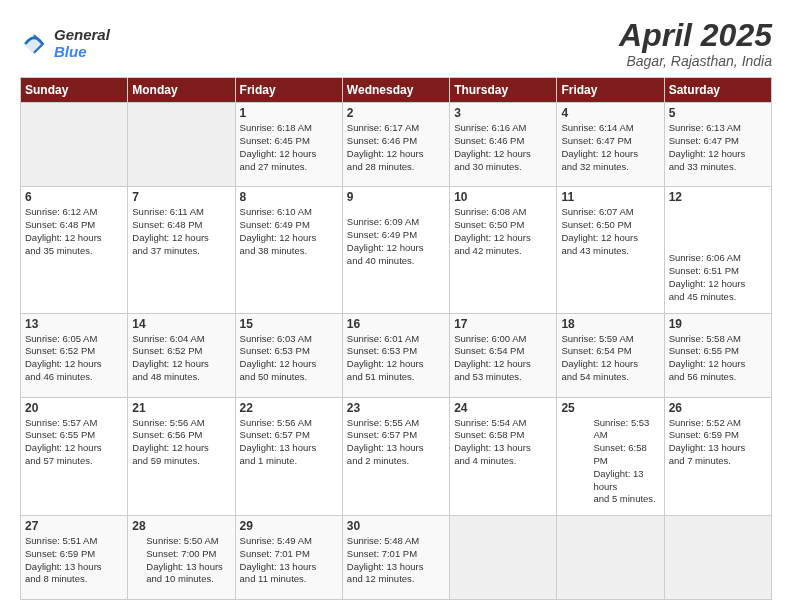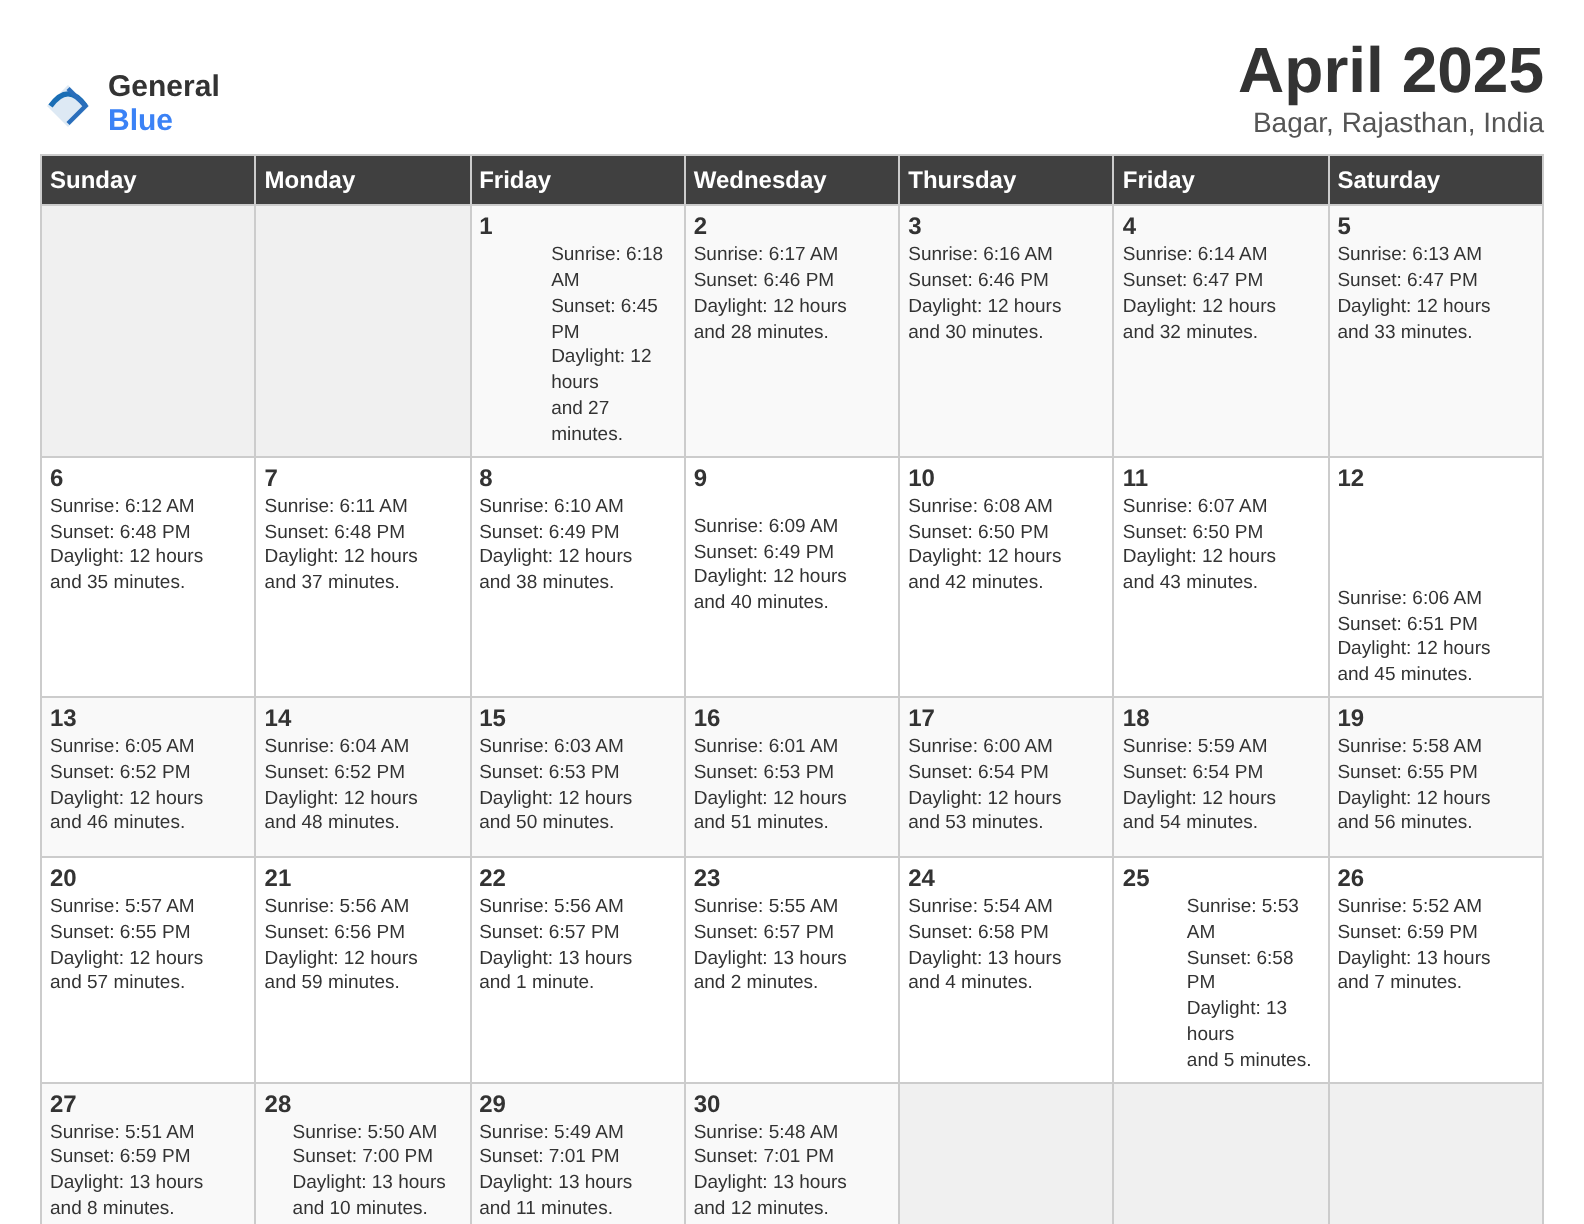--- a/index.html
+++ b/index.html
@@ -13,22 +13,23 @@
     .page {
       width: 792px;
       height: 612px;
       padding: 18px 20px 12px 20px;
       display: flex;
       flex-direction: column;
     }
     .header {
       display: flex;
       justify-content: space-between;
-      align-items: flex-end;
+      align-items: center;
       margin-bottom: 8px;
+      font-style: italic;
     }
     .logo {
       display: flex;
       align-items: center;
       gap: 4px;
     }
     .logo-text {
       display: flex;
       flex-direction: column;
       line-height: 1.1;
@@ -61,21 +62,21 @@
       font-size: 14px;
       color: #555;
     }
     .calendar {
       flex: 1;
       border-collapse: collapse;
       width: 100%;
       table-layout: fixed;
     }
     .calendar thead tr th {
-      background: #404040;
+      background: #7f1d1d;
       color: #fff;
       font-size: 12px;
       font-weight: bold;
       padding: 5px 4px;
       text-align: left;
       border: 1px solid #ccc;
     }
     .calendar tbody tr td {
       vertical-align: top;
       border: 1px solid #ccc;
@@ -139,21 +140,21 @@
         <th>Friday</th>
         <th>Saturday</th>
       </tr>
     </thead>
     <tbody id="calendar-body">
     <tr>
           <td class="empty-cell"></td>
           <td class="empty-cell"></td>
           <td>
             <span class="day-num">1</span>
-            <div class="day-info" style="white-space: pre-line; margin-left: 36px;">Sunrise: 6:18 AM
+            <div class="day-info" style="white-space: pre-line;">Sunrise: 6:18 AM
 Sunset: 6:45 PM
 Daylight: 12 hours
 and 27 minutes.</div>
           </td>
           <td>
             <span class="day-num">2</span>
             <div class="day-info" style="white-space: pre-line;">Sunrise: 6:17 AM
 Sunset: 6:46 PM
 Daylight: 12 hours
 and 28 minutes.</div>

